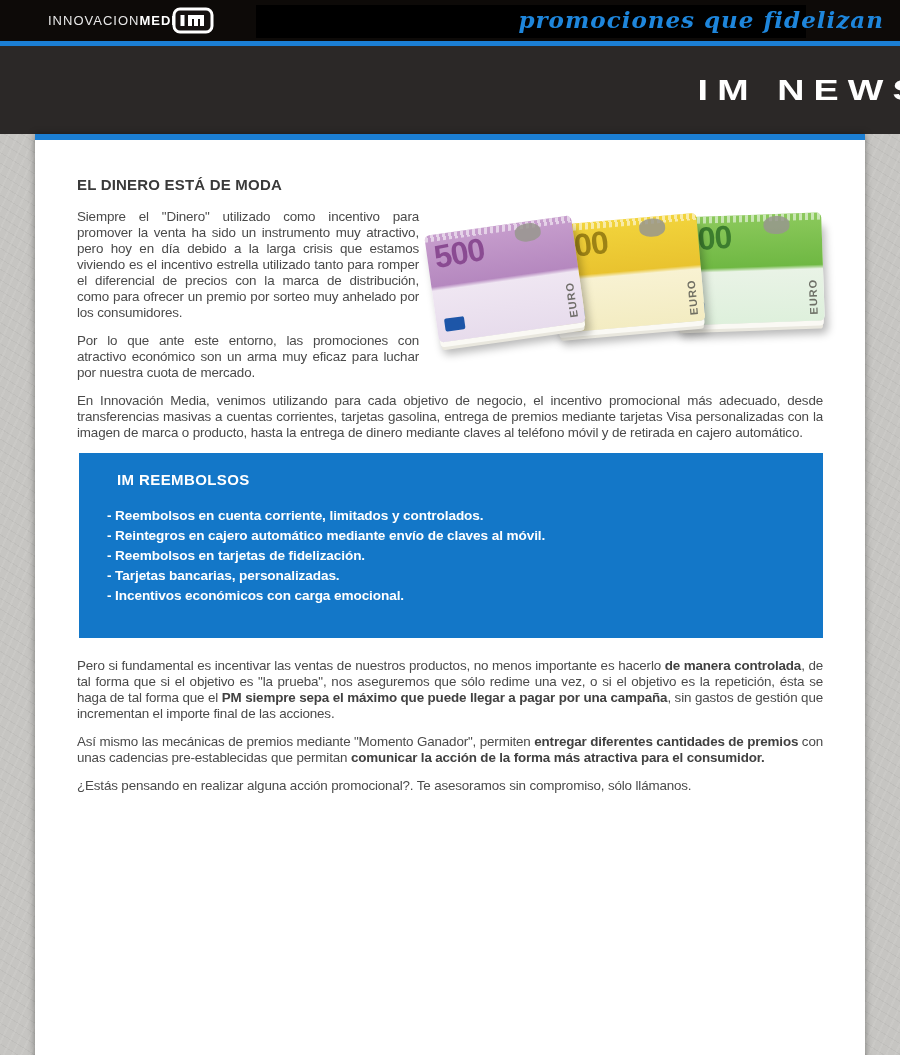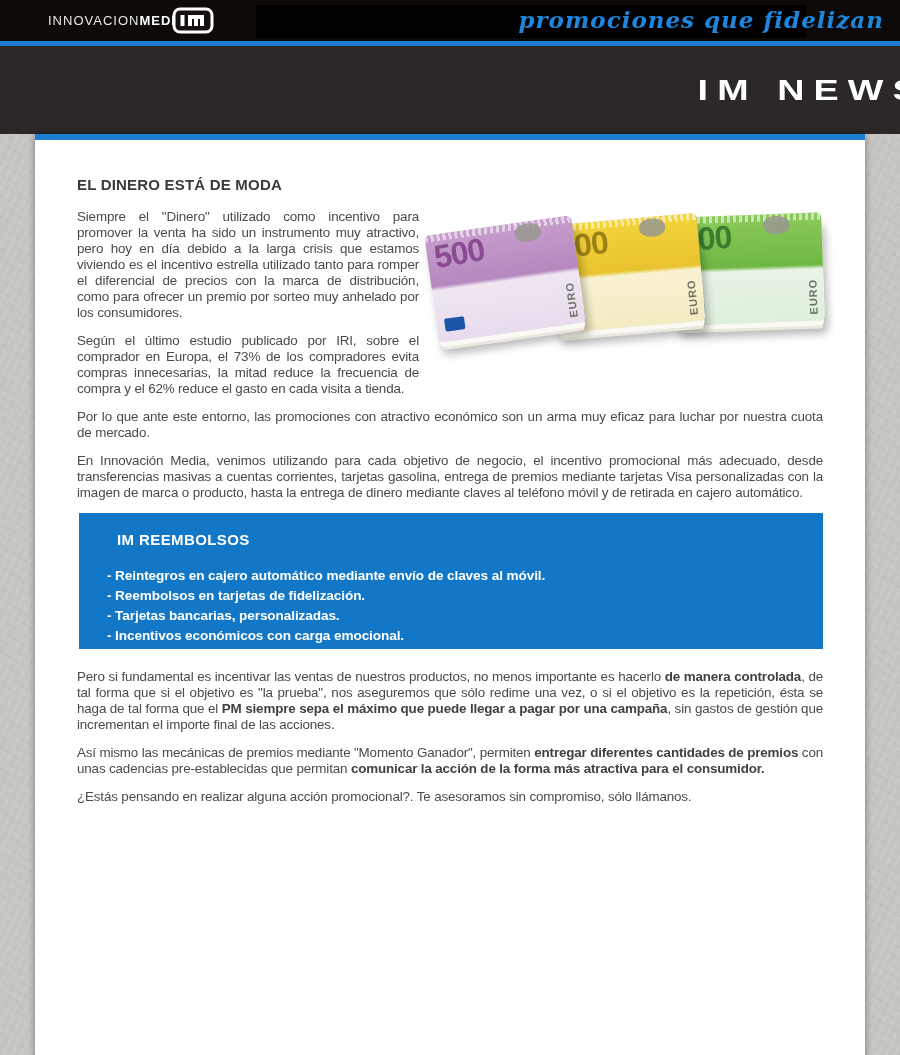--- a/index.html
+++ b/index.html
@@ -67,21 +67,21 @@
   .num-500 { color:#8a4b92; } .num-200 { color:#9c8215; } .num-100 { color:#3c7d2e; }
   .bill-euro {
     position:absolute; right:5px; bottom:6px; writing-mode:vertical-rl; transform:rotate(180deg);
     font-size:11px; font-weight:bold; letter-spacing:1px; color:#5a5a52; opacity:.85;
   }
   .bill-hole { position:absolute; right:32px; top:2px; width:26px; height:18px; background:#98978e; border-radius:45%; opacity:.85; }
   .bill-flag { position:absolute; left:8px; bottom:10px; width:20px; height:13px; background:#1d56a8; border-radius:2px; }
   .bill-stripe { position:absolute; left:0; top:0; width:100%; height:7px; background:repeating-linear-gradient(90deg, rgba(255,255,255,.55) 0 3px, transparent 3px 6px); }
 
   
-  .reembolsos { clear:both; background:#1377c8; margin:0 0 20px 2px; padding:18px 20px 3px 28px; color:#ffffff; }
+  .reembolsos { clear:both; background:#1377c8; margin:0 0 20px 2px; padding:18px 20px 32px 28px; color:#ffffff; }
   .reembolsos h3 { font-size:15px; letter-spacing:.4px; margin:0 0 18px 10px; }
   .reembolsos .item { font-size:13.6px; font-weight:bold; line-height:20px; letter-spacing:-.1px; }
 
   
   .footer { height:52px; background:#353535; }
 </style>
 </head>
 <body>
 
 <div class="topbar">
@@ -136,26 +136,26 @@
           <div class="bill-stripe"></div>
           <span class="bill-num num-100">100</span>
           <span class="bill-euro">EURO</span>
           <span class="bill-hole"></span>
           <span class="bill-flag"></span>
         </div>
       </div>
     </div>
 
     <p><span>Siempre el "Dinero" utilizado como incentivo para promover la venta ha sido un instrumento muy atractivo, pero hoy en día debido a la larga crisis que estamos viviendo es el incentivo estrella utilizado tanto para romper el diferencial de precios con la marca de distribución, como para ofrecer un premio por sorteo muy anhelado por los consumidores.</span></p>
-    <p><span>Según el último estudio publicado por IRI, sobre el comprador en Europa, el 73% de los compradores evita compras innecesarias, la mitad reduce la frecuencia de compra y el 62% reduce el gasto en cada visita a tienda.</span></p>
     <p><span>Por lo que ante este entorno, las promociones con atractivo económico son un arma muy eficaz para luchar por nuestra cuota de mercado.</span></p>
     <p><span>En Innovación Media, venimos utilizando para cada objetivo de negocio, el incentivo promocional más adecuado, desde transferencias masivas a cuentas corrientes, tarjetas gasolina, entrega de premios mediante tarjetas Visa personalizadas con la imagen de marca o producto, hasta la entrega de dinero mediante claves al teléfono móvil y de retirada en cajero automático.</span></p>
 
     <div class="reembolsos">
       <h3>IM REEMBOLSOS</h3>
+      <div class="item">- Reembolsos en cuenta corriente, limitados y controlados.</div>
       <div class="item">- Reintegros en cajero automático mediante envío de claves al móvil.</div>
       <div class="item">- Reembolsos en tarjetas de fidelización.</div>
       <div class="item">- Tarjetas bancarias, personalizadas.</div>
       <div class="item">- Incentivos económicos con carga emocional.</div>
     </div>
 
     <p><span>Pero si fundamental es incentivar las ventas de nuestros productos, no menos importante es hacerlo </span><b>de manera controlada</b><span>, de tal forma que si el objetivo es "la prueba", nos aseguremos que sólo redime una vez, o si el objetivo es la repetición, ésta se haga de tal forma que el </span><b>PM siempre sepa el máximo que puede llegar a pagar por una campaña</b><span>, sin gastos de gestión que incrementan el importe final de las acciones.</span></p>
     <p><span>Así mismo las mecánicas de premios mediante "Momento Ganador", permiten </span><b>entregar diferentes cantidades de premios</b><span> con unas cadencias pre-establecidas que permitan </span><b>comunicar la acción de la forma más atractiva para el consumidor.</b></p>
     <p><span>¿Estás pensando en realizar alguna acción promocional?. Te asesoramos sin compromiso, sólo llámanos.</span></p>
 

